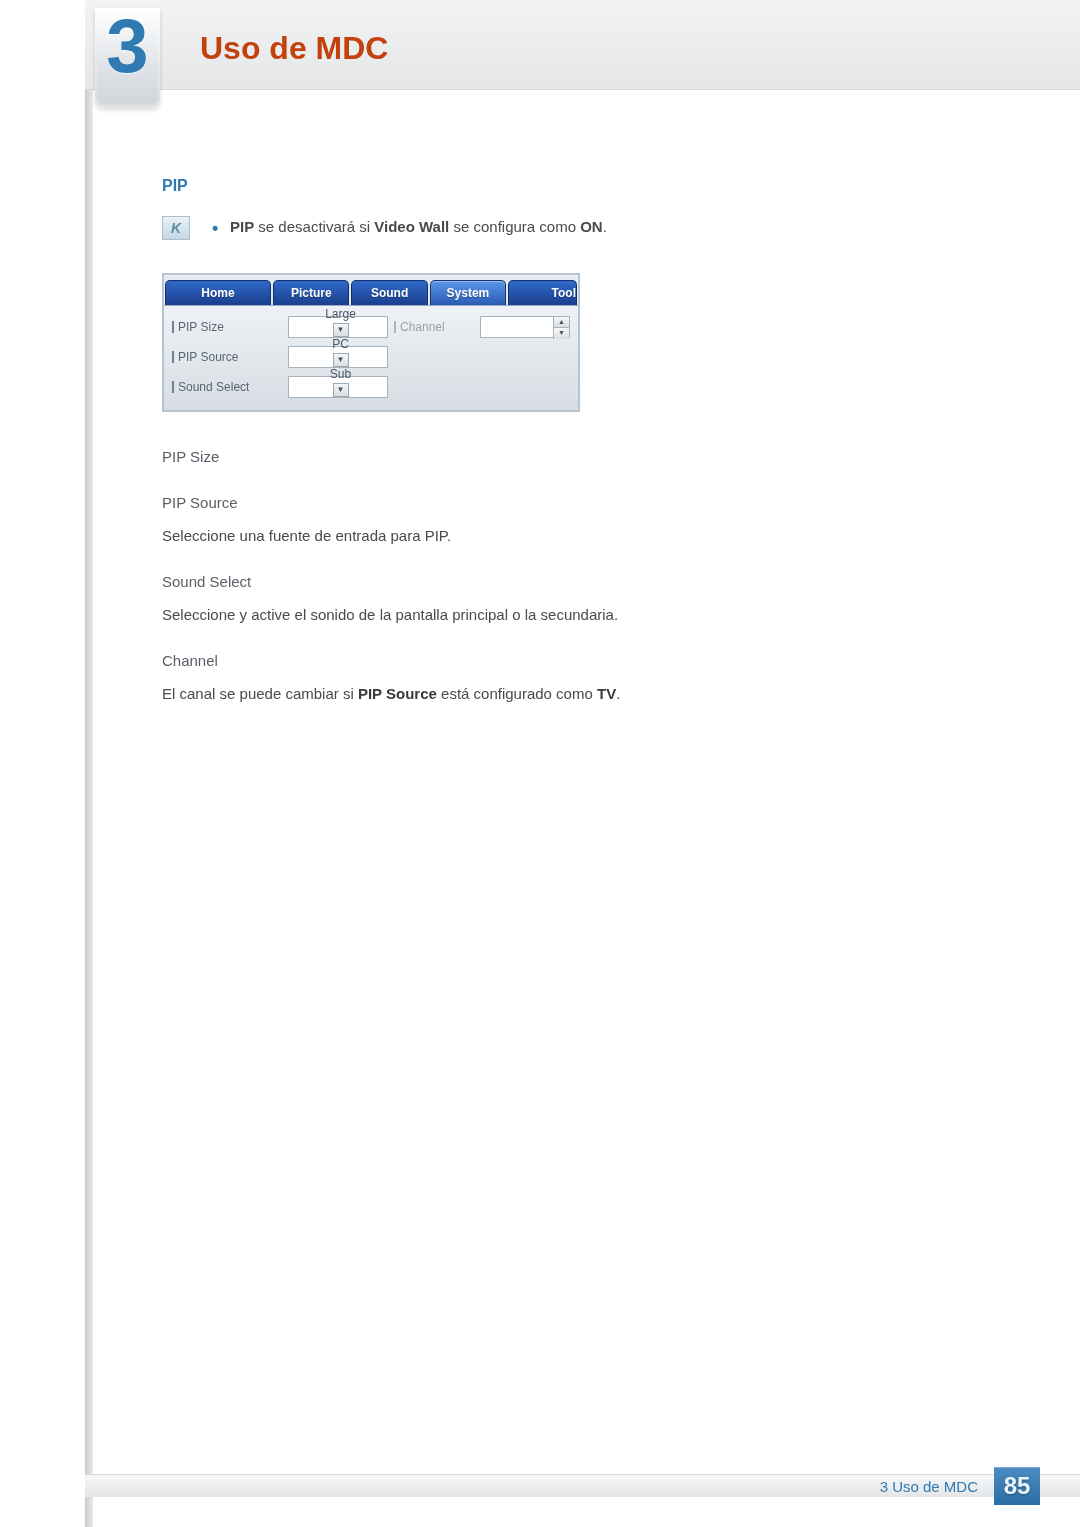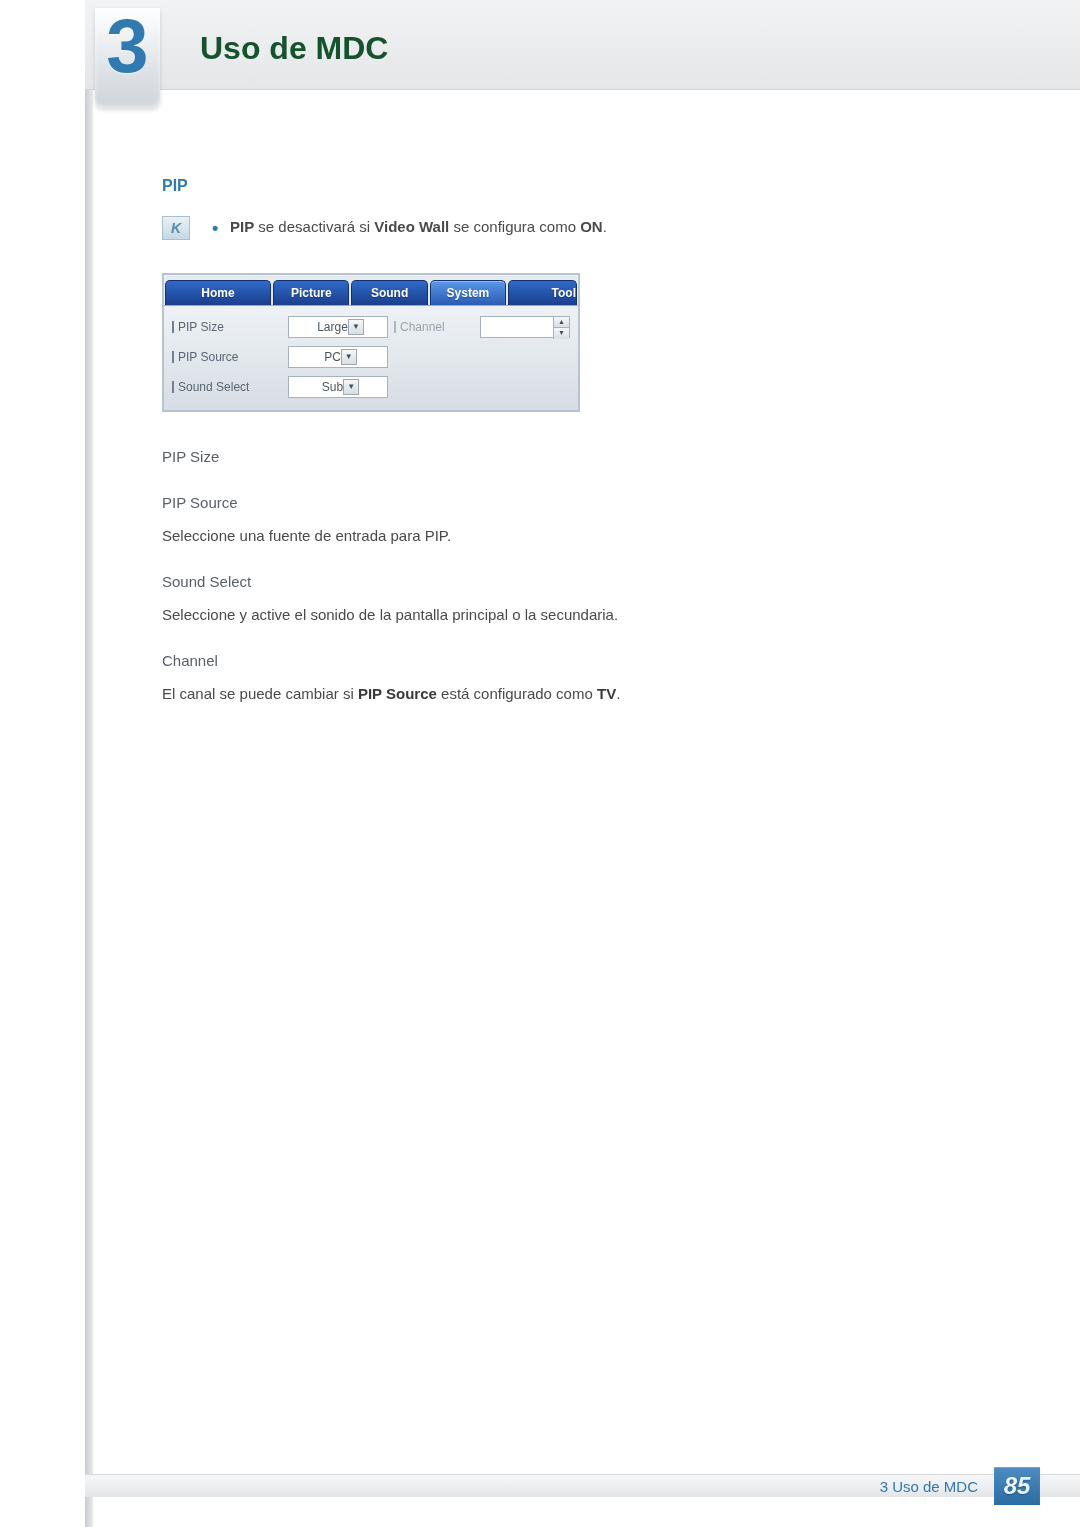--- a/index.html
+++ b/index.html
@@ -21,21 +21,21 @@
     display: flex; align-items: center; justify-content: center;
     z-index: 5;
   }
   .chapter-number {
     font-size: 76px; font-weight: bold; color: #2f7ab0; line-height: 1;
     text-shadow: 0 1px 1px rgba(255,255,255,0.7);
     position: relative; top: -12px;
   }
   .chapter-title {
     position: absolute; left: 200px; top: 30px;
-    font-size: 32px; font-weight: bold; color: #14532d;
+    font-size: 32px; font-weight: bold; color: #c2410c;
   }
 
   
   .side-rail {
     position: absolute; left: 85px; top: 0; bottom: 0; width: 8px;
     background: linear-gradient(to right, #c8ccd0, #e8eaec);
   }
 
   
   .content {
@@ -99,22 +99,22 @@
   .fld-label {
     font-size: 12px; color: #596573; display: flex; align-items: center; gap: 4px;
   }
   .fld-label::before {
     content: ""; display: inline-block; width: 2px; height: 12px; background: #6e8094;
   }
   .fld-label.disabled { color: #9aa3ad; }
   .fld-label.disabled::before { background: #aeb5bd; }
   .select {
     height: 22px; background: #fff; border: 1px solid #a8b2bd;
-    display: flex; align-items: center; justify-content: center;
-    padding: 0 3px 0 8px; font-size: 12px; color: #4a5866;
+    display: flex; align-items: center; justify-content: flex-end;
+    padding: 0 3px 0 8px; font-size: 12px; color: #4a5866; flex-direction: column;
   }
   .select .arrow {
     width: 16px; height: 16px; background: linear-gradient(#f6f7f8,#d9dee2);
     border: 1px solid #9ca7b1; display:flex; align-items:center; justify-content:center;
     color: #3d5166; font-size: 8px;
   }
   .spinner {
     height: 22px; background: #fff; border: 1px solid #a8b2bd;
     display:flex; align-items:stretch;
   }
@@ -137,21 +137,20 @@
     display: flex; align-items: center; justify-content: flex-end;
     padding-right: 40px; gap: 16px;
   }
   .footer-text { color: #2f7ab0; font-size: 15px; }
   .page-no-badge {
     width: 46px; height: 38px; background: linear-gradient(#4c8cc3, #2a6da3);
     display:flex; align-items:center; justify-content:center;
     color: #e9f3fa; font-size: 24px; font-weight: bold;
     text-shadow: 0 1px 2px rgba(0,0,0,0.3);
     box-shadow: inset 0 1px 1px rgba(255,255,255,0.25);
-    font-style: italic;
   }
 </style>
 </head>
 <body>
 
 <div class="page">
 
   <div class="side-rail"></div>
 
   <div class="header-bar"></div>

